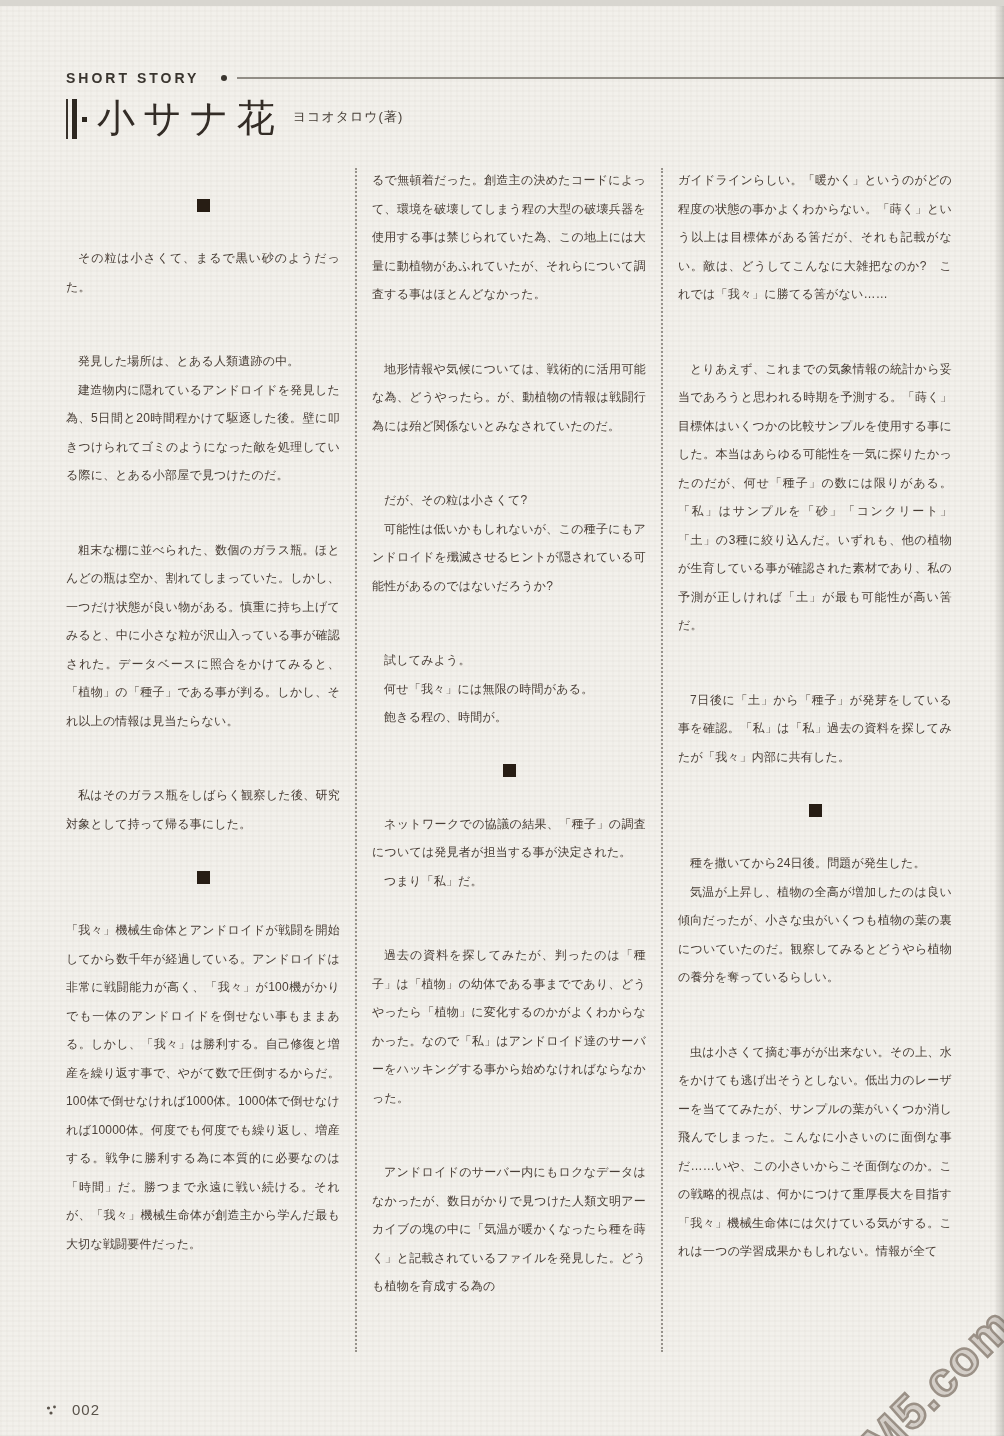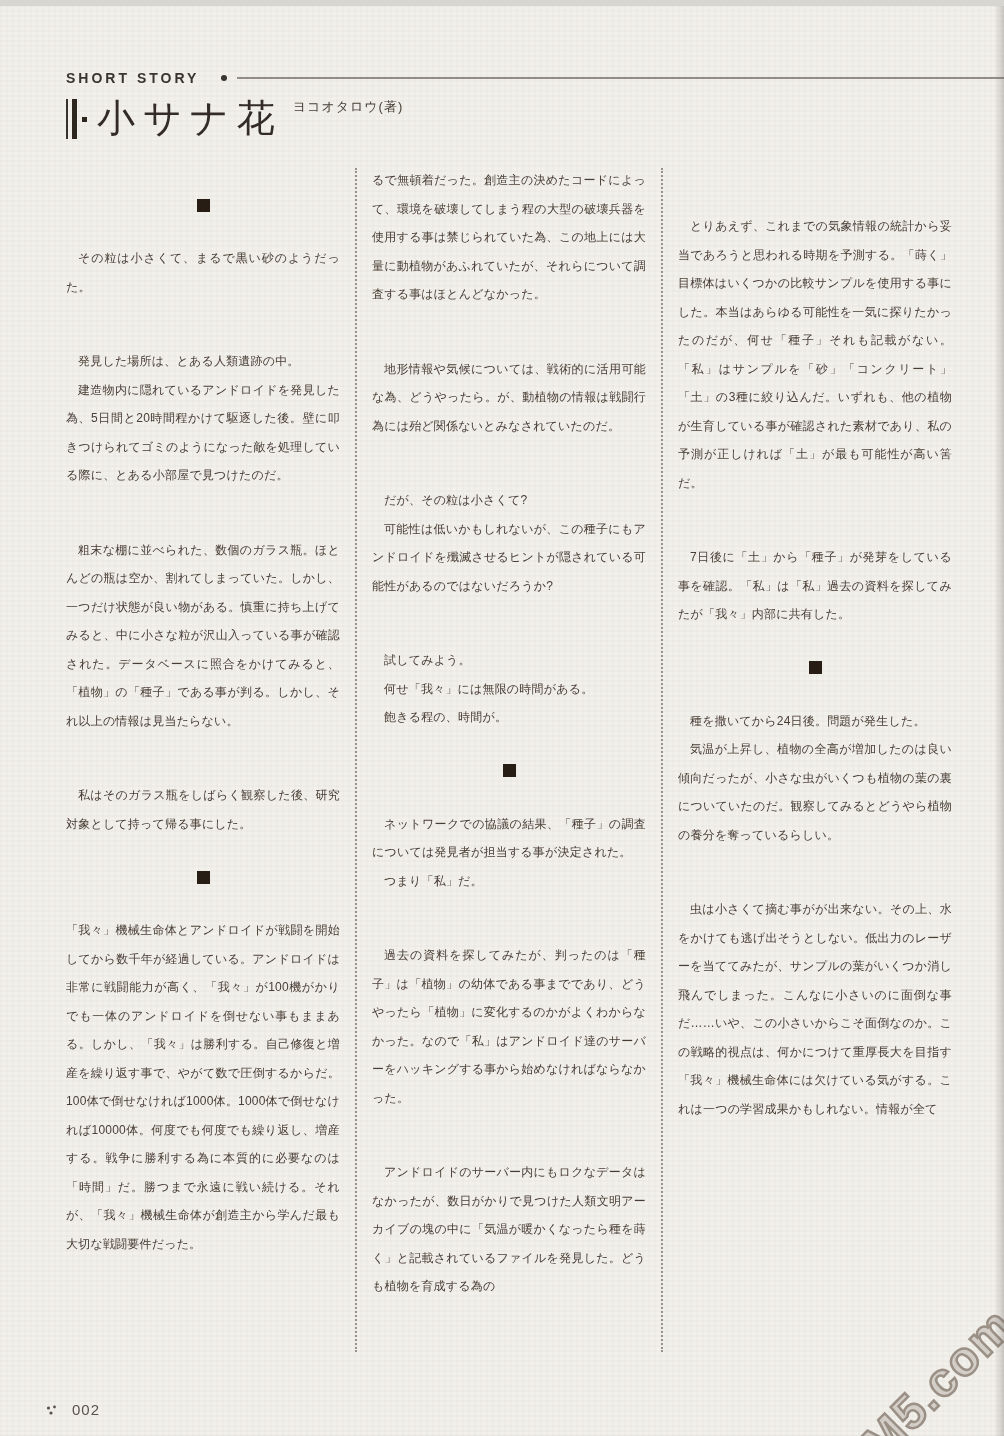--- a/index.html
+++ b/index.html
@@ -20,21 +20,21 @@
   .header{padding:64px 0 0 66px;}
   .header-row{display:flex;align-items:center;}
   .header-label{
     font-size:14px;font-weight:bold;letter-spacing:3px;color:#39342e;
   }
   .header-dot{
     width:6px;height:6px;border-radius:50%;background:#39342e;
     margin:0 10px 0 22px;flex:0 0 auto;
   }
   .header-rule{flex:1;height:0;border-top:2px solid #716c64;opacity:.75;}
-  .title-row{display:flex;align-items:flex-start;margin-top:12px;}
+  .title-row{display:flex;align-items:center;margin-top:12px;}
   .title-ornament{display:inline-flex;align-items:center;height:42px;margin-right:10px;}
   .title-ornament .bar-thin{width:2px;height:40px;background:#38312a;margin-right:4px;}
   .title-ornament .bar-thick{width:5px;height:40px;background:#2c261f;margin-right:5px;}
   .title-ornament .orn-dot{width:5px;height:5px;background:#2c261f;}
   .page-title{
     font-size:38px;line-height:1.1;letter-spacing:8px;color:#332c26;font-weight:500;
   }
   .author{font-size:13px;color:#453d35;margin:0 0 4px 10px;letter-spacing:1px;}
   
   .body-cols{
@@ -147,22 +147,23 @@
         </div>
         <p class="para indent">ネットワークでの協議の結果、「種子」の調査については発見者が担当する事が決定された。</p>
         <p class="para indent">つまり「私」だ。</p>
         <div class="gap"></div>
         <p class="para indent">過去の資料を探してみたが、判ったのは「種子」は「植物」の幼体である事までであり、どうやったら「植物」に変化するのかがよくわからなかった。なので「私」はアンドロイド達のサーバーをハッキングする事から始めなければならなかった。</p>
         <div class="gap"></div>
         <p class="para indent">アンドロイドのサーバー内にもロクなデータはなかったが、数日がかりで見つけた人類文明アーカイブの塊の中に「気温が暖かくなったら種を蒔く」と記載されているファイルを発見した。どうも植物を育成する為の</p>
       </div>
     <div class="vsep"></div>
     <div class="col">
+        <p class="para">ガイドラインらしい。「暖かく」というのがどの程度の状態の事かよくわからない。「蒔く」という以上は目標体がある筈だが、それも記載がない。敵は、どうしてこんなに大雑把なのか?　これでは「我々」に勝てる筈がない……</p>
         <div class="gap"></div>
-        <p class="para indent">とりあえず、これまでの気象情報の統計から妥当であろうと思われる時期を予測する。「蒔く」目標体はいくつかの比較サンプルを使用する事にした。本当はあらゆる可能性を一気に探りたかったのだが、何せ「種子」それも記載がない。「私」はサンプルを「砂」「コンクリート」「土」の3種に絞り込んだ。いずれも、他の植物が生育している事が確認された素材であり、私の予測が正しければ「土」が最も可能性が高い筈だ。</p>
+        <p class="para indent">とりあえず、これまでの気象情報の統計から妥当であろうと思われる時期を予測する。「蒔く」目標体はいくつかの比較サンプルを使用する事にした。本当はあらゆる可能性を一気に探りたかったのだが、何せ「種子」の数には限りがある。「私」はサンプルを「砂」「コンクリート」「土」の3種に絞り込んだ。いずれも、他の植物が生育している事が確認された素材であり、私の予測が正しければ「土」が最も可能性が高い筈だ。</p>
         <div class="gap"></div>
         <p class="para indent">7日後に「土」から「種子」が発芽をしている事を確認。「私」は「私」過去の資料を探してみたが「我々」内部に共有した。</p>
         <div class="divider">
           <span class="sq"></span>
         </div>
         <p class="para indent">種を撒いてから24日後。問題が発生した。</p>
         <p class="para indent">気温が上昇し、植物の全高が増加したのは良い傾向だったが、小さな虫がいくつも植物の葉の裏についていたのだ。観察してみるとどうやら植物の養分を奪っているらしい。</p>
         <div class="gap"></div>
         <p class="para indent">虫は小さくて摘む事がが出来ない。その上、水をかけても逃げ出そうとしない。低出力のレーザーを当ててみたが、サンプルの葉がいくつか消し飛んでしまった。こんなに小さいのに面倒な事だ……いや、この小さいからこそ面倒なのか。この戦略的視点は、何かにつけて重厚長大を目指す「我々」機械生命体には欠けている気がする。これは一つの学習成果かもしれない。情報が全て</p>
       </div>

